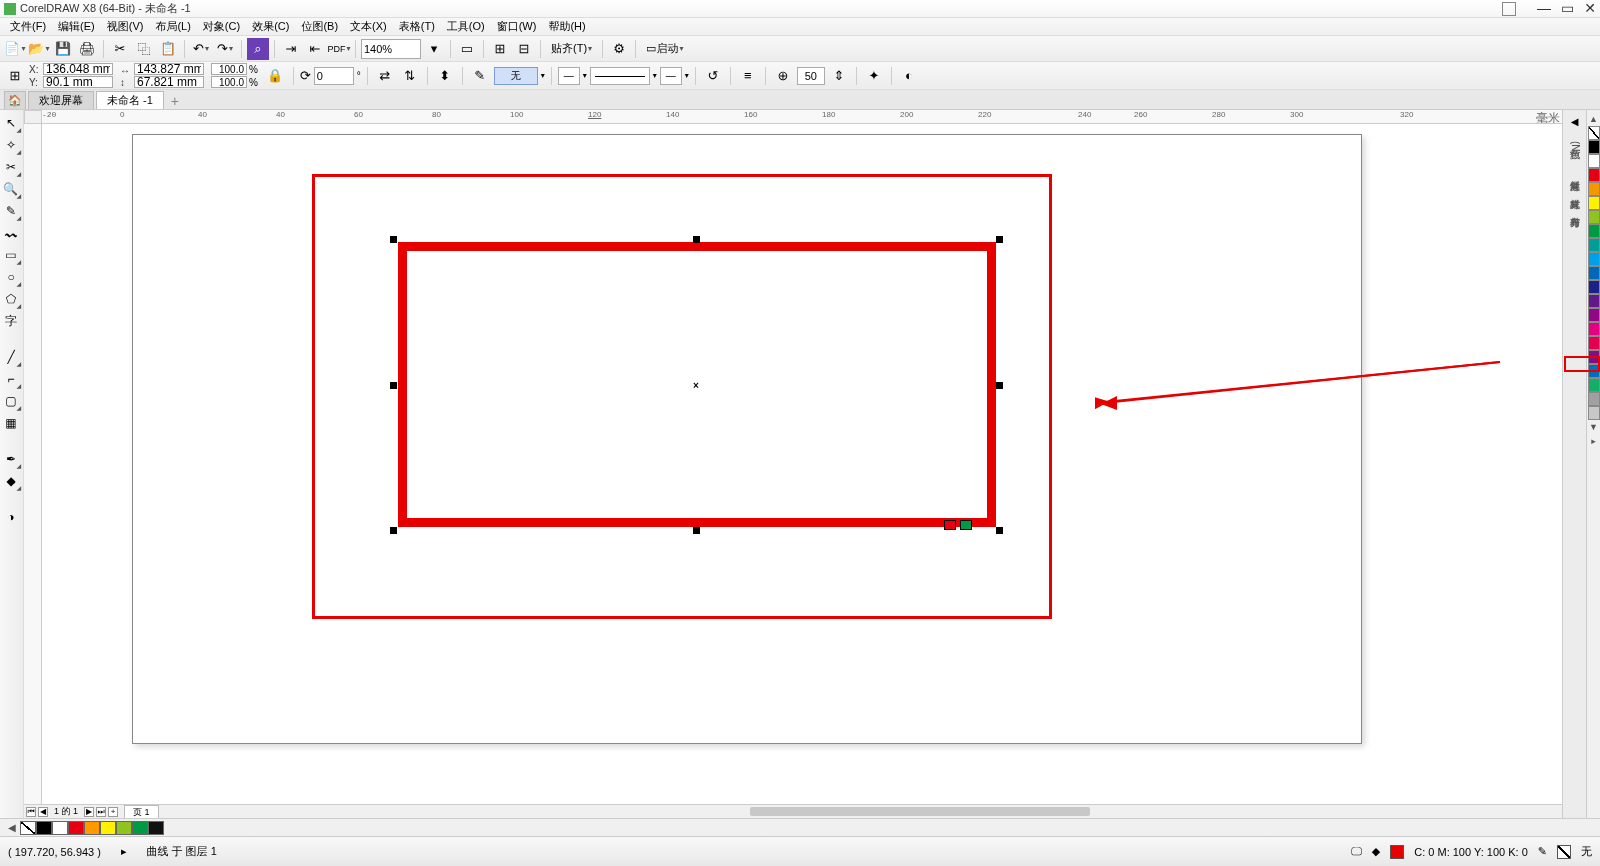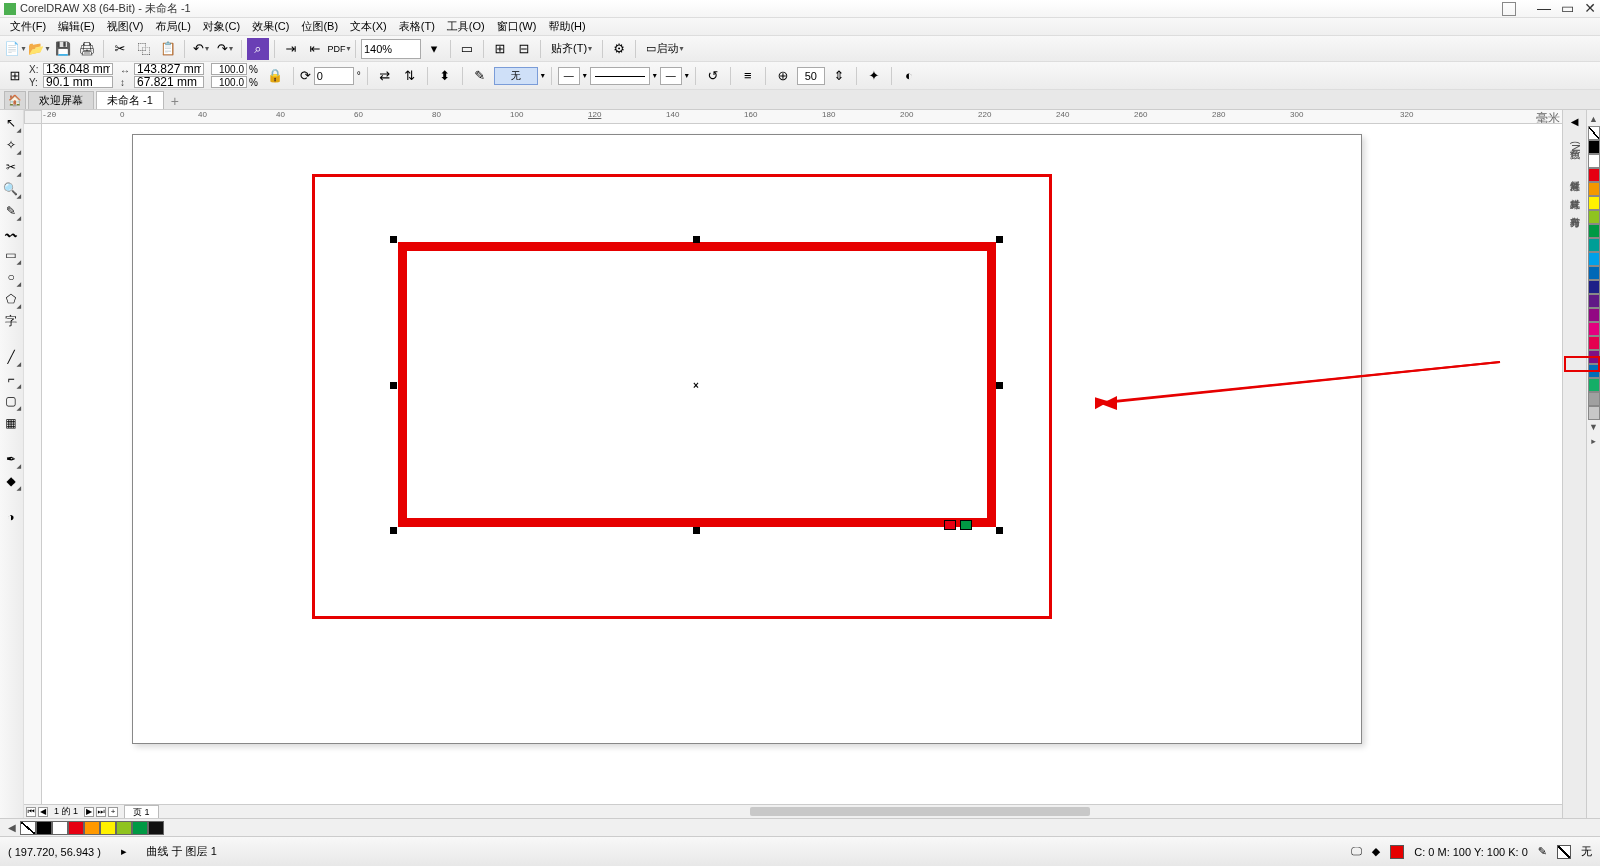--- a/index.html
+++ b/index.html
@@ -287,21 +287,21 @@
         <span class="h-tick" style="left: 234px;">40</span>
         <span class="h-tick" style="left: 312px;">60</span>
         <span class="h-tick" style="left: 390px;">80</span>
         <span class="h-tick" style="left: 468px;">100</span>
         <span class="h-tick" style="left: 546px; text-decoration: underline;">120</span>
         <span class="h-tick" style="left: 624px;">140</span>
         <span class="h-tick" style="left: 702px;">160</span>
         <span class="h-tick" style="left: 780px;">180</span>
         <span class="h-tick" style="left: 858px;">200</span>
         <span class="h-tick" style="left: 936px;">220</span>
-        <span class="h-tick" style="left: 1014px;">240</span>
+        <span class="h-tick" style="left: 1036px;">240</span>
         <span class="h-tick" style="left: 1092px;">260</span>
         <span class="h-tick" style="left: 1170px;">280</span>
         <span class="h-tick" style="left: 1248px;">300</span>
         <span class="h-tick" style="left: 1326px; margin-left: 32px;">320</span>
       </div>
     <span style="position:absolute;right:2px;top:0;font-size:12px;color:#666;">毫米</span>
   </div>
   <div class="v-ruler"></div>
 
   <div class="canvas-wrap">

